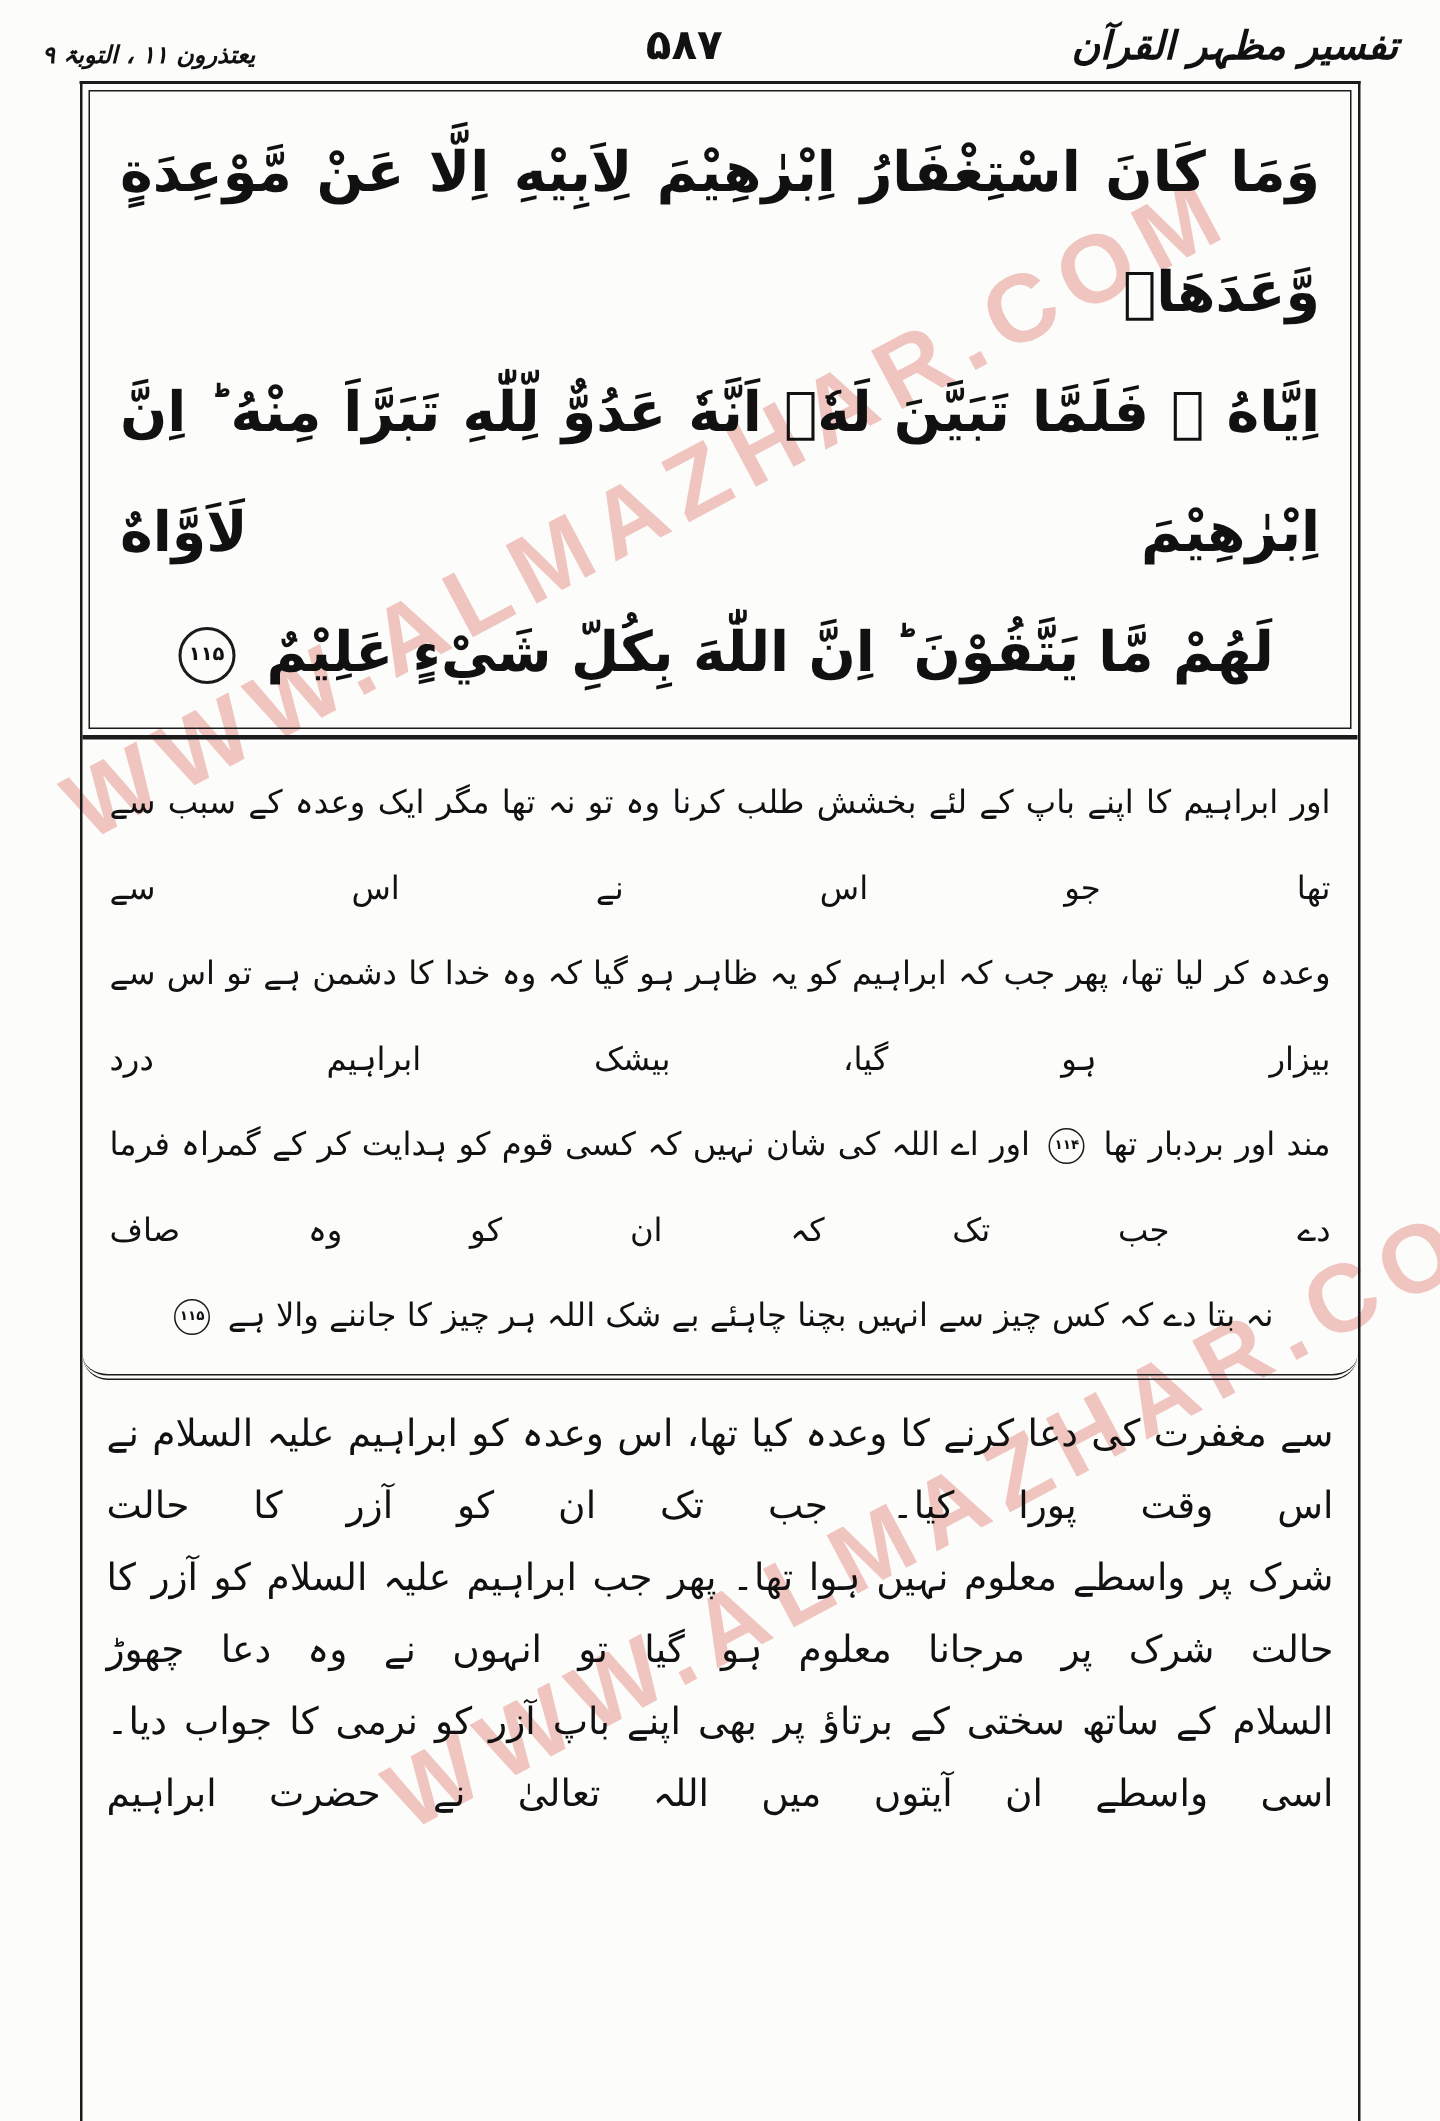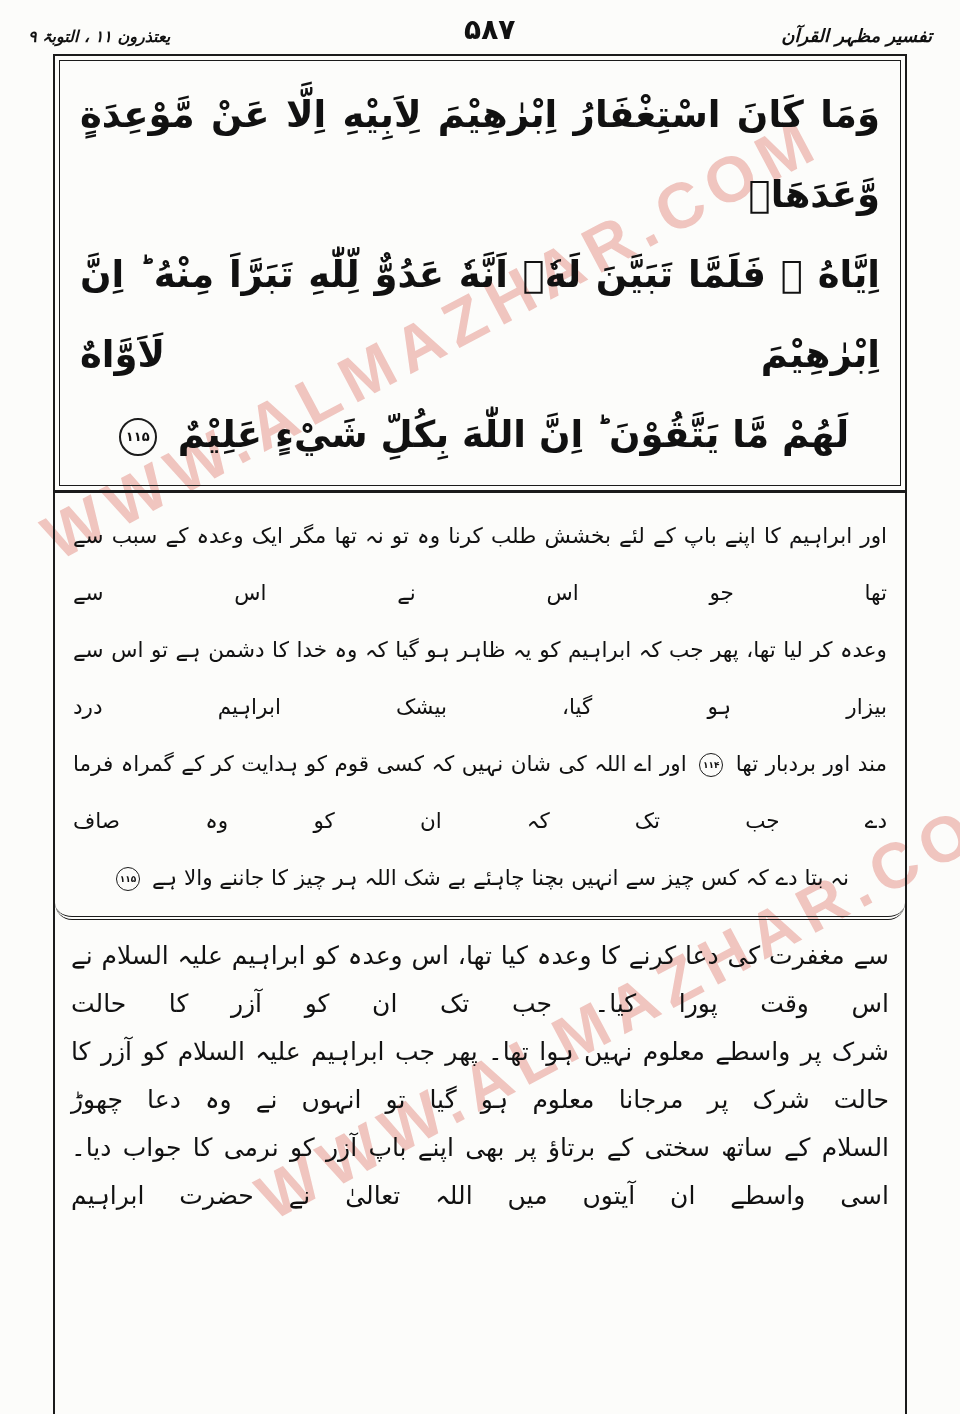--- a/index.html
+++ b/index.html
@@ -30,21 +30,21 @@
   .wm1{left:48px;top:505px;transform:rotate(-28deg);}
   .wm2{left:262px;top:1165px;transform:rotate(-28deg);}
   
   .header{
     position:relative;z-index:1;
     display:flex;align-items:flex-end;justify-content:space-between;
     padding:22px 28px 6px 28px;
     height:52px;box-sizing:border-box;
   }
   .header .title{
-    font-size:18px;font-weight:bold;font-style:italic;
+    font-size:26px;font-weight:bold;font-style:italic;
     letter-spacing:-1px;
   }
   .header .pageno{
     font-size:28px;font-weight:bold;letter-spacing:2px;
     transform:translateX(14px);
   }
   .header .juz{
     font-size:16px;font-weight:bold;font-style:italic;
   }
   

